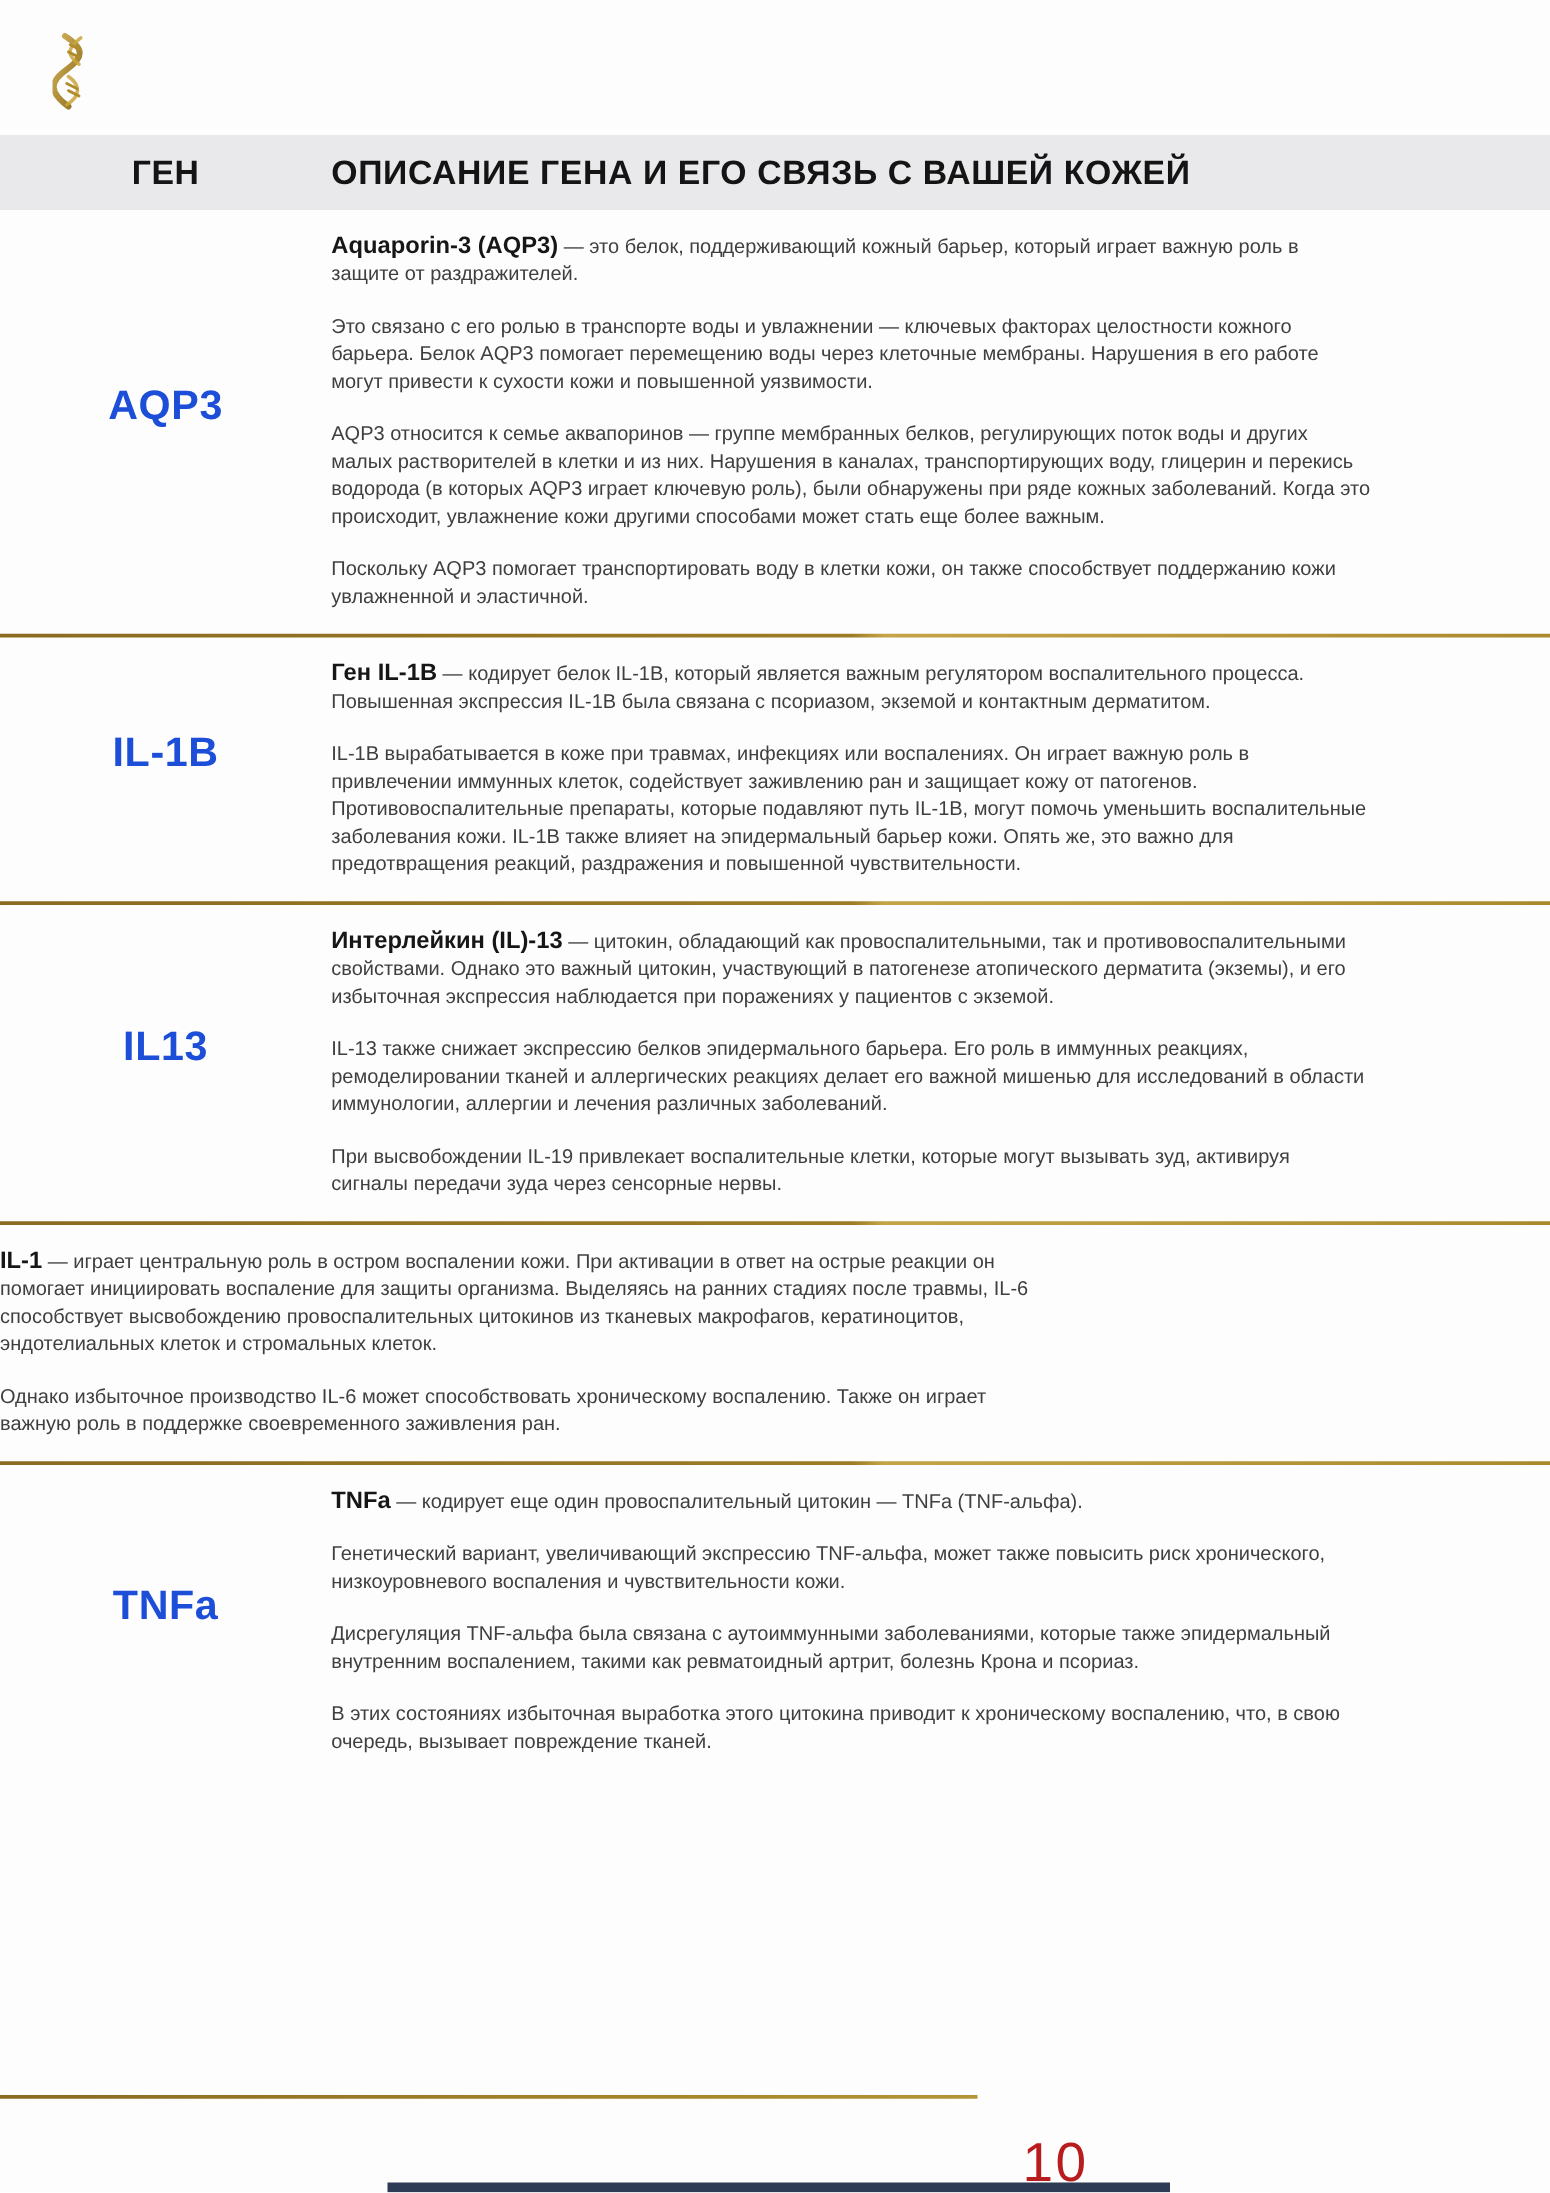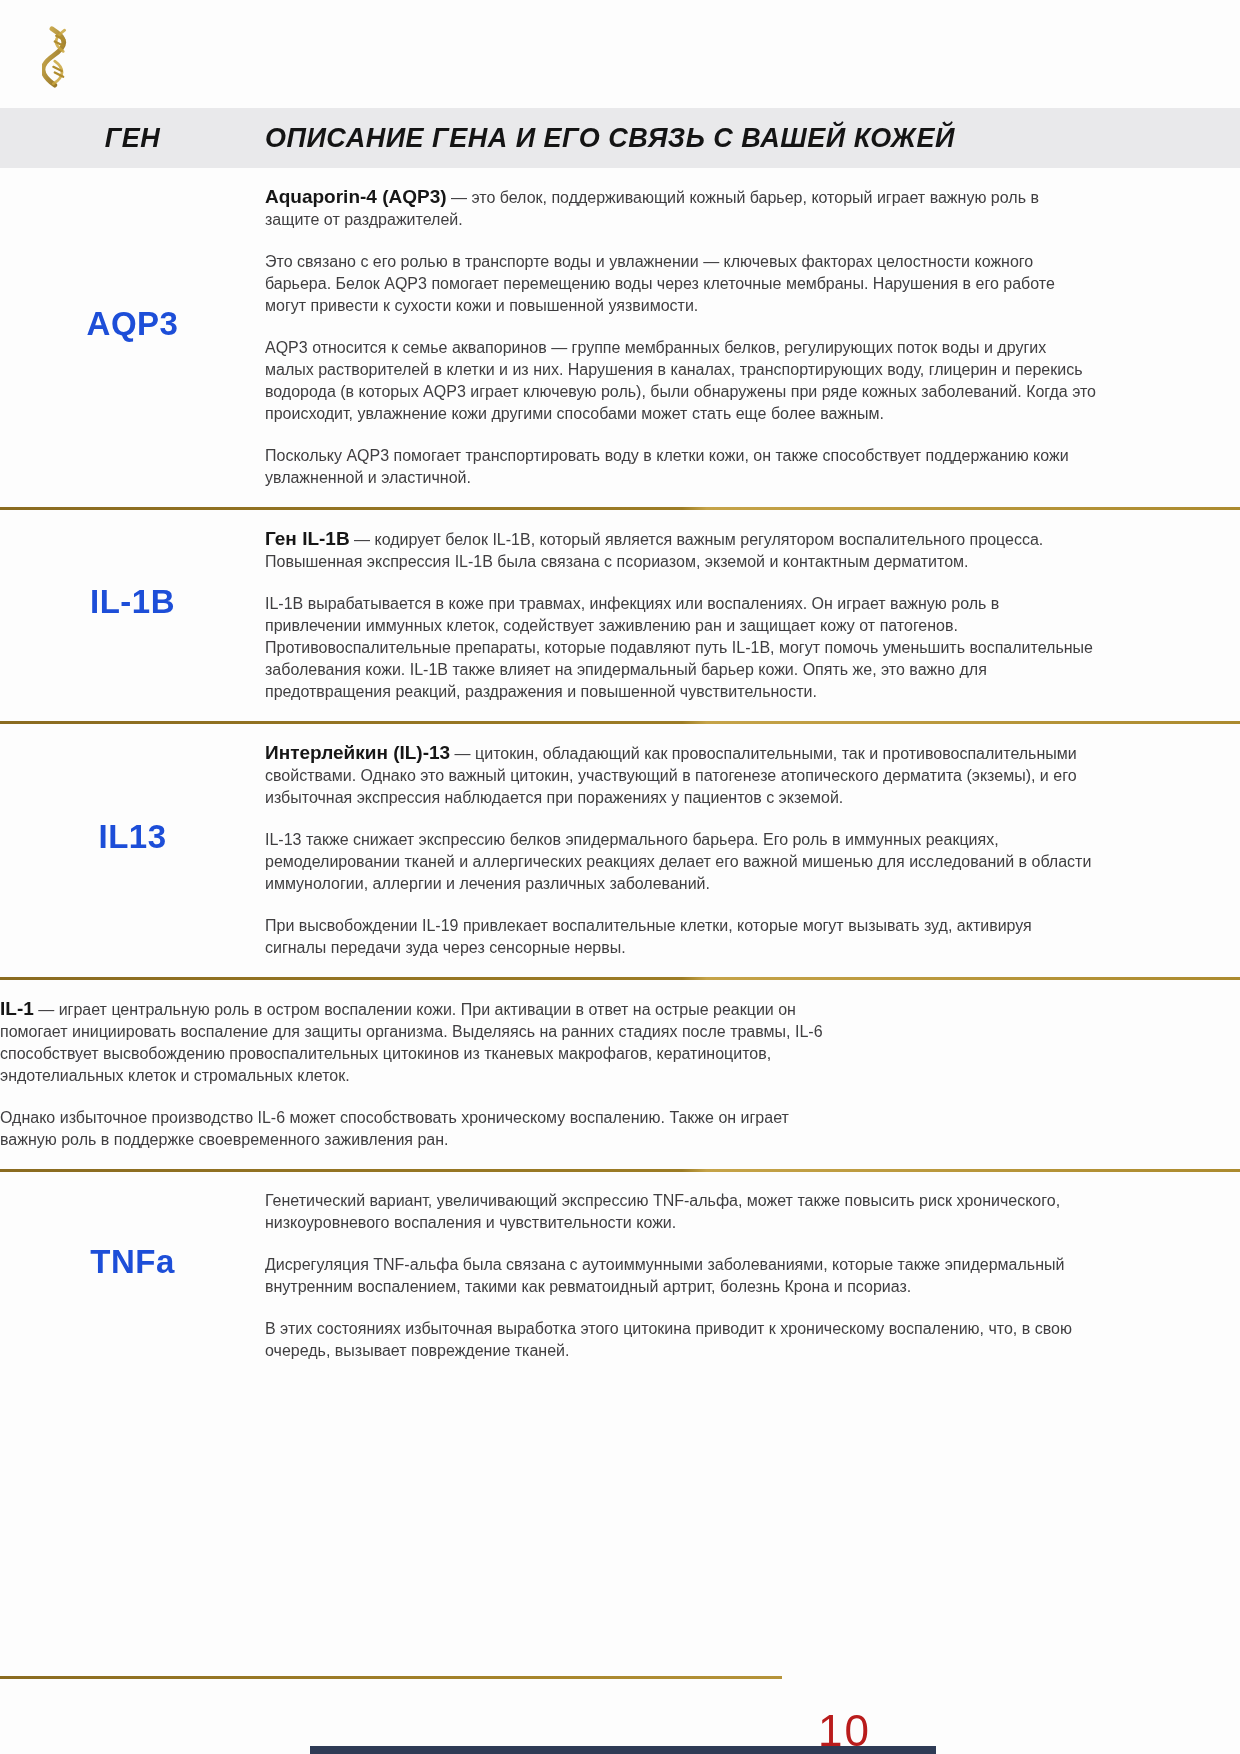--- a/index.html
+++ b/index.html
@@ -21,21 +21,20 @@
     overflow:hidden;
   }
   .top-area{position:relative;height:108px;}
   .logo{position:absolute;left:42px;top:26px;width:34px;height:62px;}
   .header-bar{
     height:60px;
     background:var(--header-bg);
     display:flex;align-items:center;
     font-weight:bold;font-size:27px;color:#141414;
     letter-spacing:.5px;
-    font-style:italic;
   }
   .header-gene{width:265px;flex:0 0 265px;text-align:center;}
   .header-desc{flex:1;}
   .row{display:flex;padding:18px 0;}
   .gene-cell{
     width:265px;flex:0 0 265px;
     display:flex;align-items:center;justify-content:center;
   }
   .gene-name{
     font-size:33px;font-weight:bold;color:#1d4ed8;letter-spacing:.5px;
@@ -95,21 +94,21 @@
     <div class="header-gene">ГЕН</div>
     <div class="header-desc">ОПИСАНИЕ ГЕНА И ЕГО СВЯЗЬ С ВАШЕЙ КОЖЕЙ</div>
   </div>
 
   <div>
   <div class="row">
     <div class="gene-cell">
       <div class="gene-name">AQP3</div>
     </div>
     <div class="text-cell">
-          <p><strong class="lead">Aquaporin-4 (AQP3)</strong><span> — это белок, поддерживающий кожный барьер, который играет важную роль в защите от раздражителей.</span></p>
+          <p><strong class="lead">Aquaporin-3 (AQP3)</strong><span> — это белок, поддерживающий кожный барьер, который играет важную роль в защите от раздражителей.</span></p>
           <p><span>Это связано с его ролью в транспорте воды и увлажнении — ключевых факторах целостности кожного барьера. Белок AQP3 помогает перемещению воды через клеточные мембраны. Нарушения в его работе могут привести к сухости кожи и повышенной уязвимости.</span></p>
           <p><span>AQP3 относится к семье аквапоринов — группе мембранных белков, регулирующих поток воды и других малых растворителей в клетки и из них. Нарушения в каналах, транспортирующих воду, глицерин и перекись водорода (в которых AQP3 играет ключевую роль), были обнаружены при ряде кожных заболеваний. Когда это происходит, увлажнение кожи другими способами может стать еще более важным.</span></p>
           <p><span>Поскольку AQP3 помогает транспортировать воду в клетки кожи, он также способствует поддержанию кожи увлажненной и эластичной.</span></p>
         </div>
   </div>
 <div class="divider"></div>
   <div class="row">
     <div class="gene-cell">
       <div class="gene-name">IL-1B</div>
     </div>
@@ -135,20 +134,21 @@
           <p><strong class="lead">IL-1</strong><span> — играет центральную роль в остром воспалении кожи. При активации в ответ на острые реакции он помогает инициировать воспаление для защиты организма. Выделяясь на ранних стадиях после травмы, IL-6 способствует высвобождению провоспалительных цитокинов из тканевых макрофагов, кератиноцитов, эндотелиальных клеток и стромальных клеток.</span></p>
           <p><span>Однако избыточное производство IL-6 может способствовать хроническому воспалению. Также он играет важную роль в поддержке своевременного заживления ран.</span></p>
         </div>
   </div>
 <div class="divider"></div>
   <div class="row">
     <div class="gene-cell">
       <div class="gene-name">TNFa</div>
     </div>
     <div class="text-cell">
+          <p><strong class="lead">TNFa</strong><span> — кодирует еще один провоспалительный цитокин — TNFa (TNF-альфа).</span></p>
           <p><span>Генетический вариант, увеличивающий экспрессию TNF-альфа, может также повысить риск хронического, низкоуровневого воспаления и чувствительности кожи.</span></p>
           <p><span>Дисрегуляция TNF-альфа была связана с аутоиммунными заболеваниями, которые также эпидермальный внутренним воспалением, такими как ревматоидный артрит, болезнь Крона и псориаз.</span></p>
           <p><span>В этих состояниях избыточная выработка этого цитокина приводит к хроническому воспалению, что, в свою очередь, вызывает повреждение тканей.</span></p>
         </div>
   </div>
 </div>
 
   <div class="footer-line"></div>
   <div class="page-number">10</div>
   <div class="bottom-edge-bar"></div>

